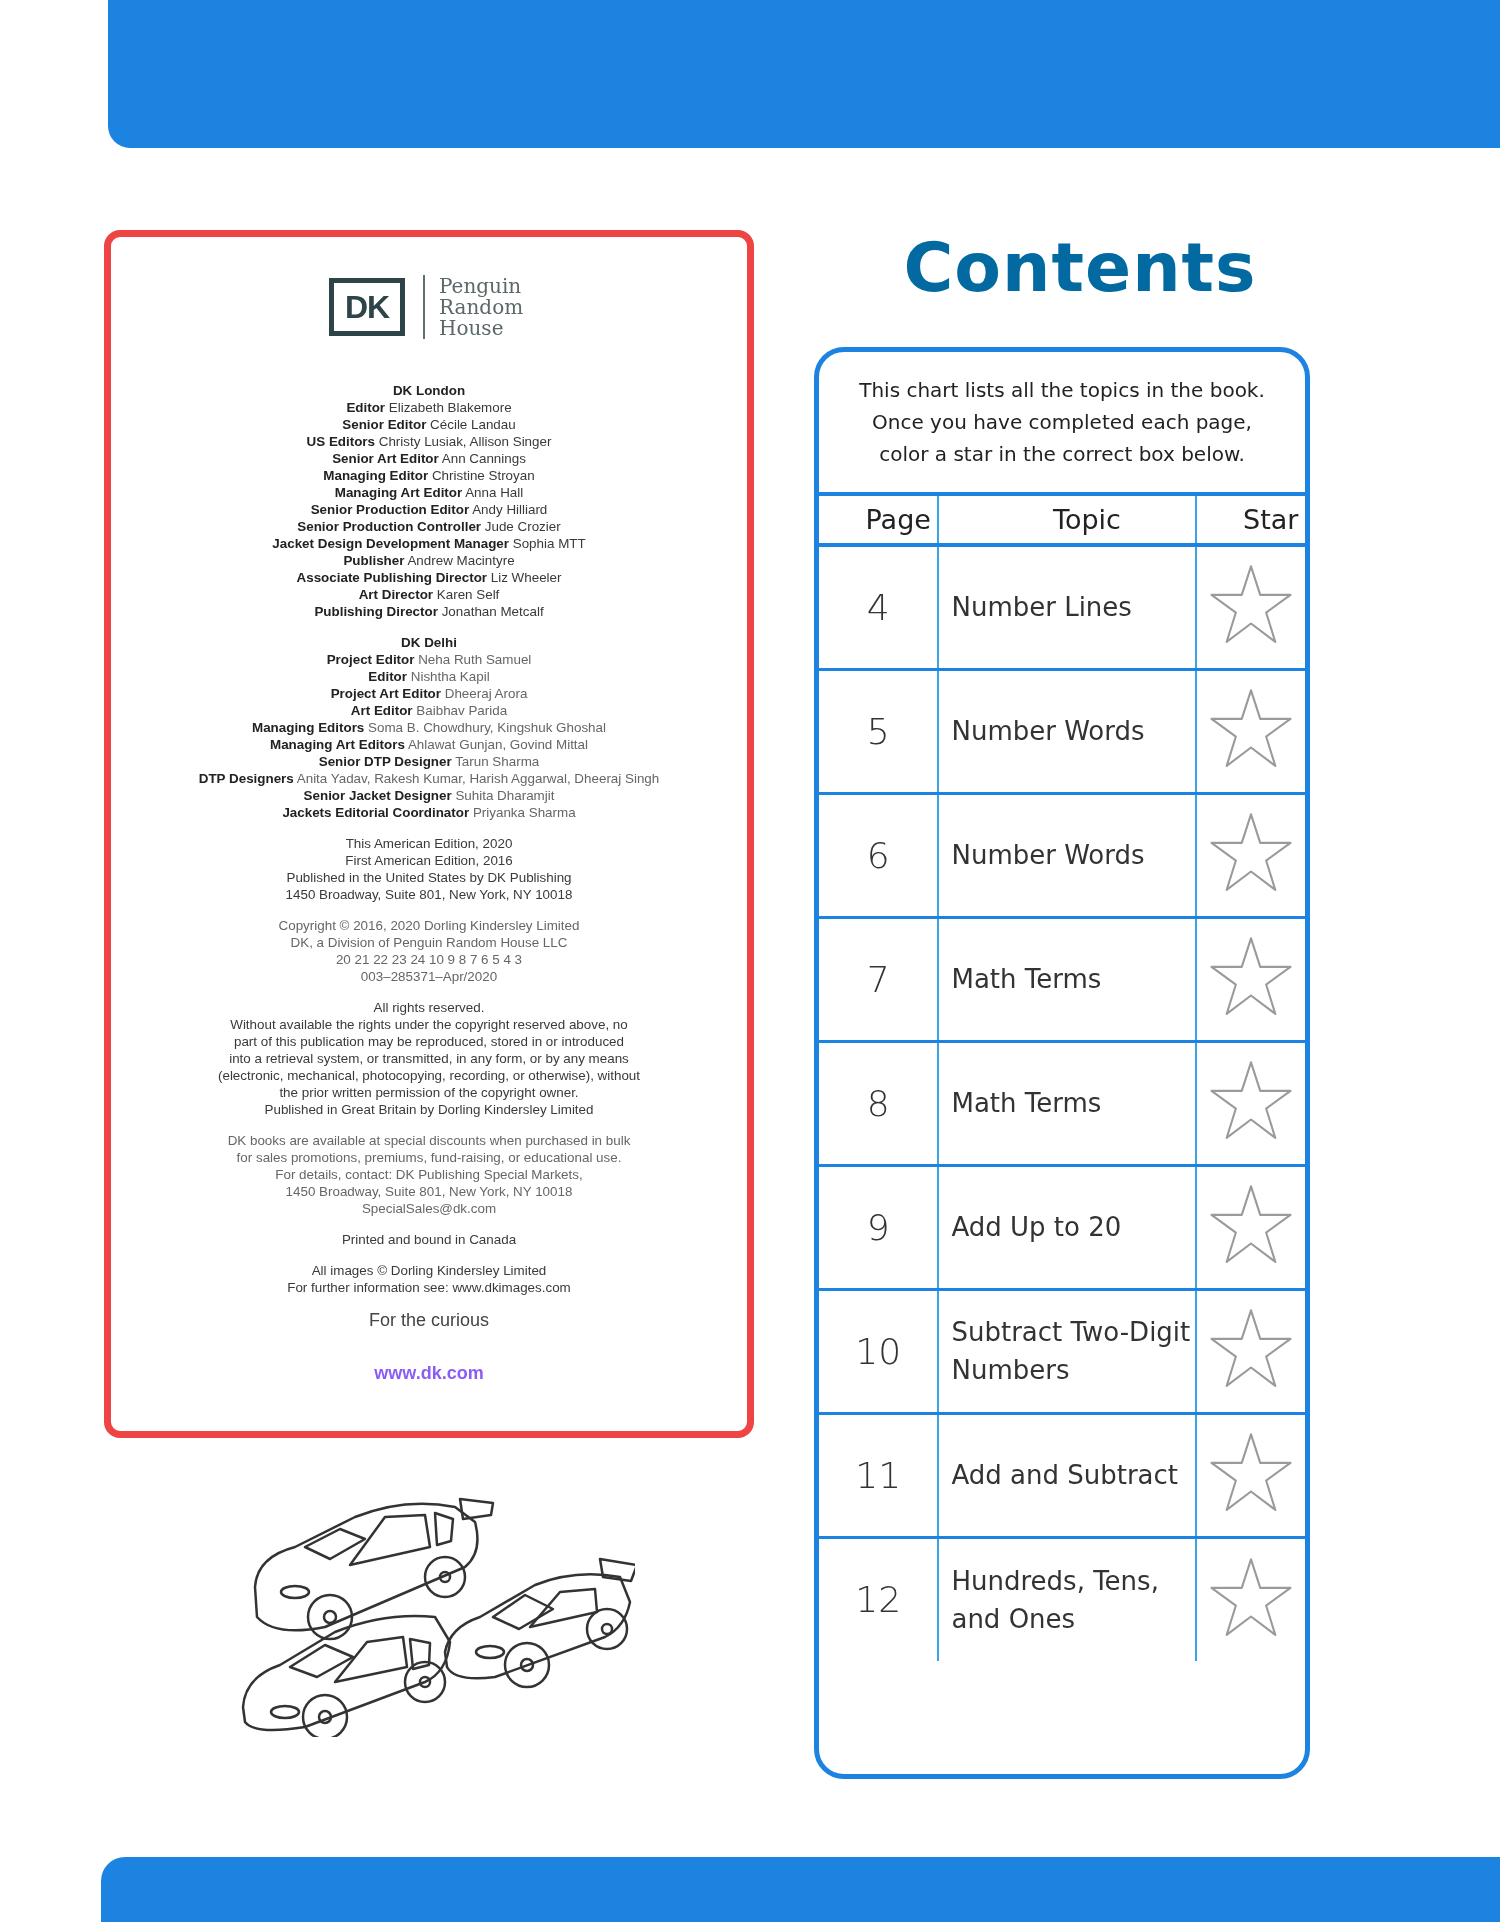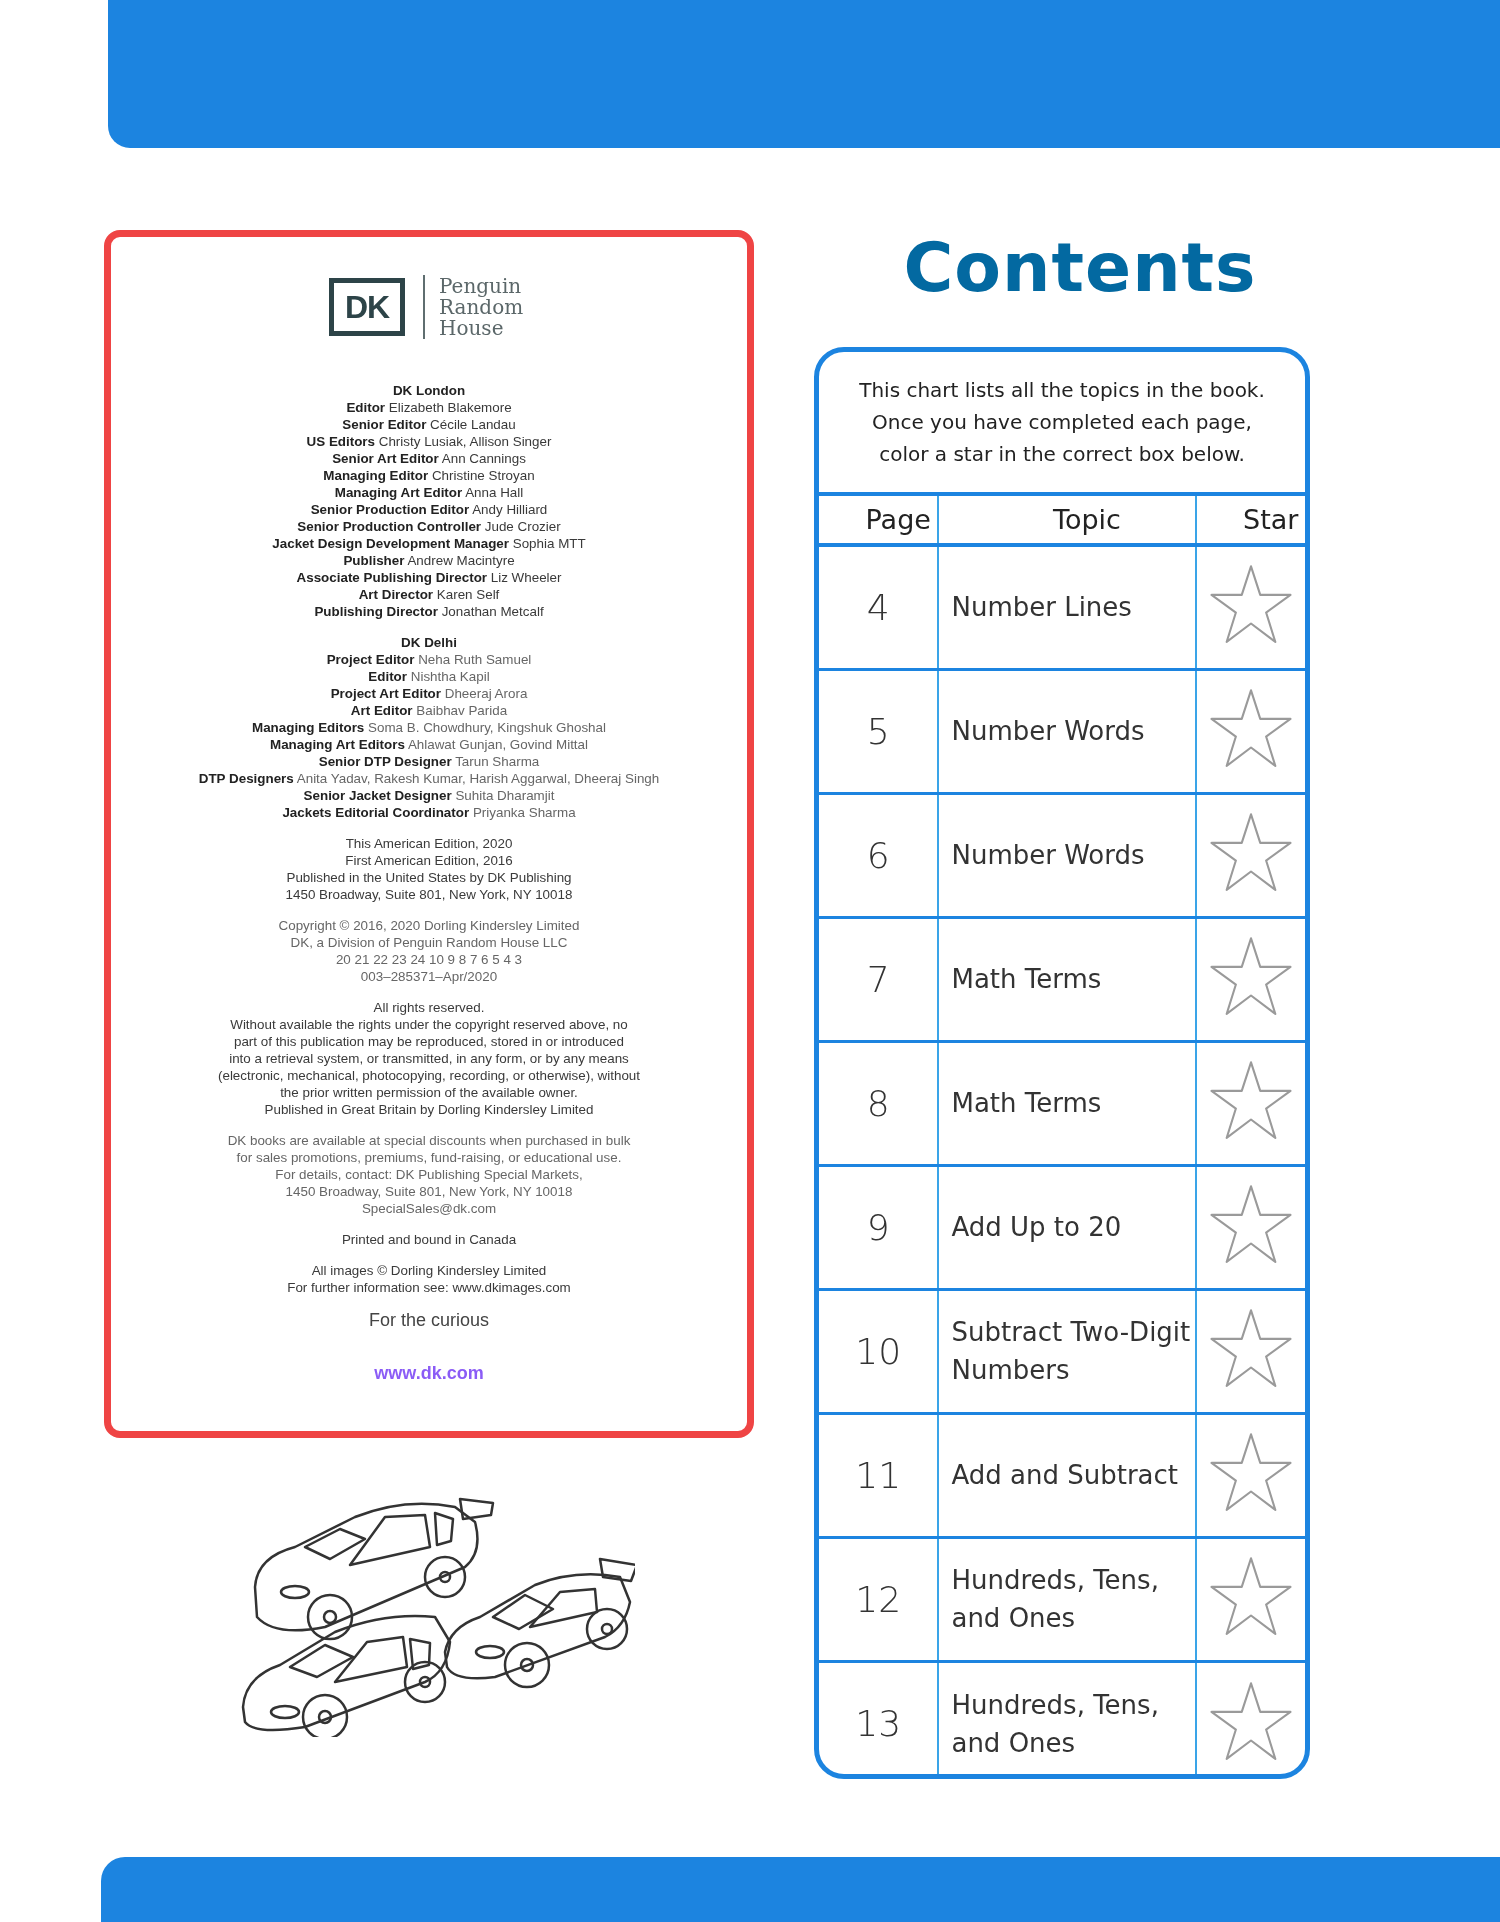--- a/index.html
+++ b/index.html
@@ -142,21 +142,21 @@
         <div>DK, a Division of Penguin Random House LLC</div>
         <div>20 21 22 23 24 10 9 8 7 6 5 4 3</div>
         <div>003–285371–Apr/2020</div>
       </div>
     <div class="grp" id="rights">
         <div>All rights reserved.</div>
         <div>Without available the rights under the copyright reserved above, no</div>
         <div>part of this publication may be reproduced, stored in or introduced</div>
         <div>into a retrieval system, or transmitted, in any form, or by any means</div>
         <div>(electronic, mechanical, photocopying, recording, or otherwise), without</div>
-        <div>the prior written permission of the available owner.</div>
+        <div>the prior written permission of the copyright owner.</div>
         <div>Published in Great Britain by Dorling Kindersley Limited</div>
       </div>
     <div class="grp faint" id="sales">
         <div>DK books are available at special discounts when purchased in bulk</div>
         <div>for sales promotions, premiums, fund-raising, or educational use.</div>
         <div>For details, contact: DK Publishing Special Markets,</div>
         <div>1450 Broadway, Suite 801, New York, NY 10018</div>
         <div>SpecialSales@dk.com</div>
       </div>
     <div class="grp">Printed and bound in Canada</div>
@@ -278,24 +278,17 @@
                 <polygon points="50,4 61,38 97,38 68,59 79,94 50,72 21,94 32,59 3,38 39,38" fill="none" stroke="#9a9a9a" stroke-width="2.5" stroke-linejoin="round"></polygon>
               </svg></span></td>
         </tr>
         <tr>
           <td class="page-cell">12</td>
           <td class="topic-cell">Hundreds, Tens, and Ones</td>
           <td class="star-cell"><span><svg width="84" height="84" viewBox="0 0 100 100">
                 <polygon points="50,4 61,38 97,38 68,59 79,94 50,72 21,94 32,59 3,38 39,38" fill="none" stroke="#9a9a9a" stroke-width="2.5" stroke-linejoin="round"></polygon>
               </svg></span></td>
         </tr>
-        <tr>
-          <td class="page-cell">13</td>
-          <td class="topic-cell">Hundreds, Tens, and Ones</td>
-          <td class="star-cell"><span><svg width="84" height="84" viewBox="0 0 100 100">
-                <polygon points="50,4 61,38 97,38 68,59 79,94 50,72 21,94 32,59 3,38 39,38" fill="none" stroke="#9a9a9a" stroke-width="2.5" stroke-linejoin="round"></polygon>
-              </svg></span></td>
-        </tr>
       </tbody>
   </table>
 </div>
 
 <div class="band-bottom"></div>
 
 </body></html>

